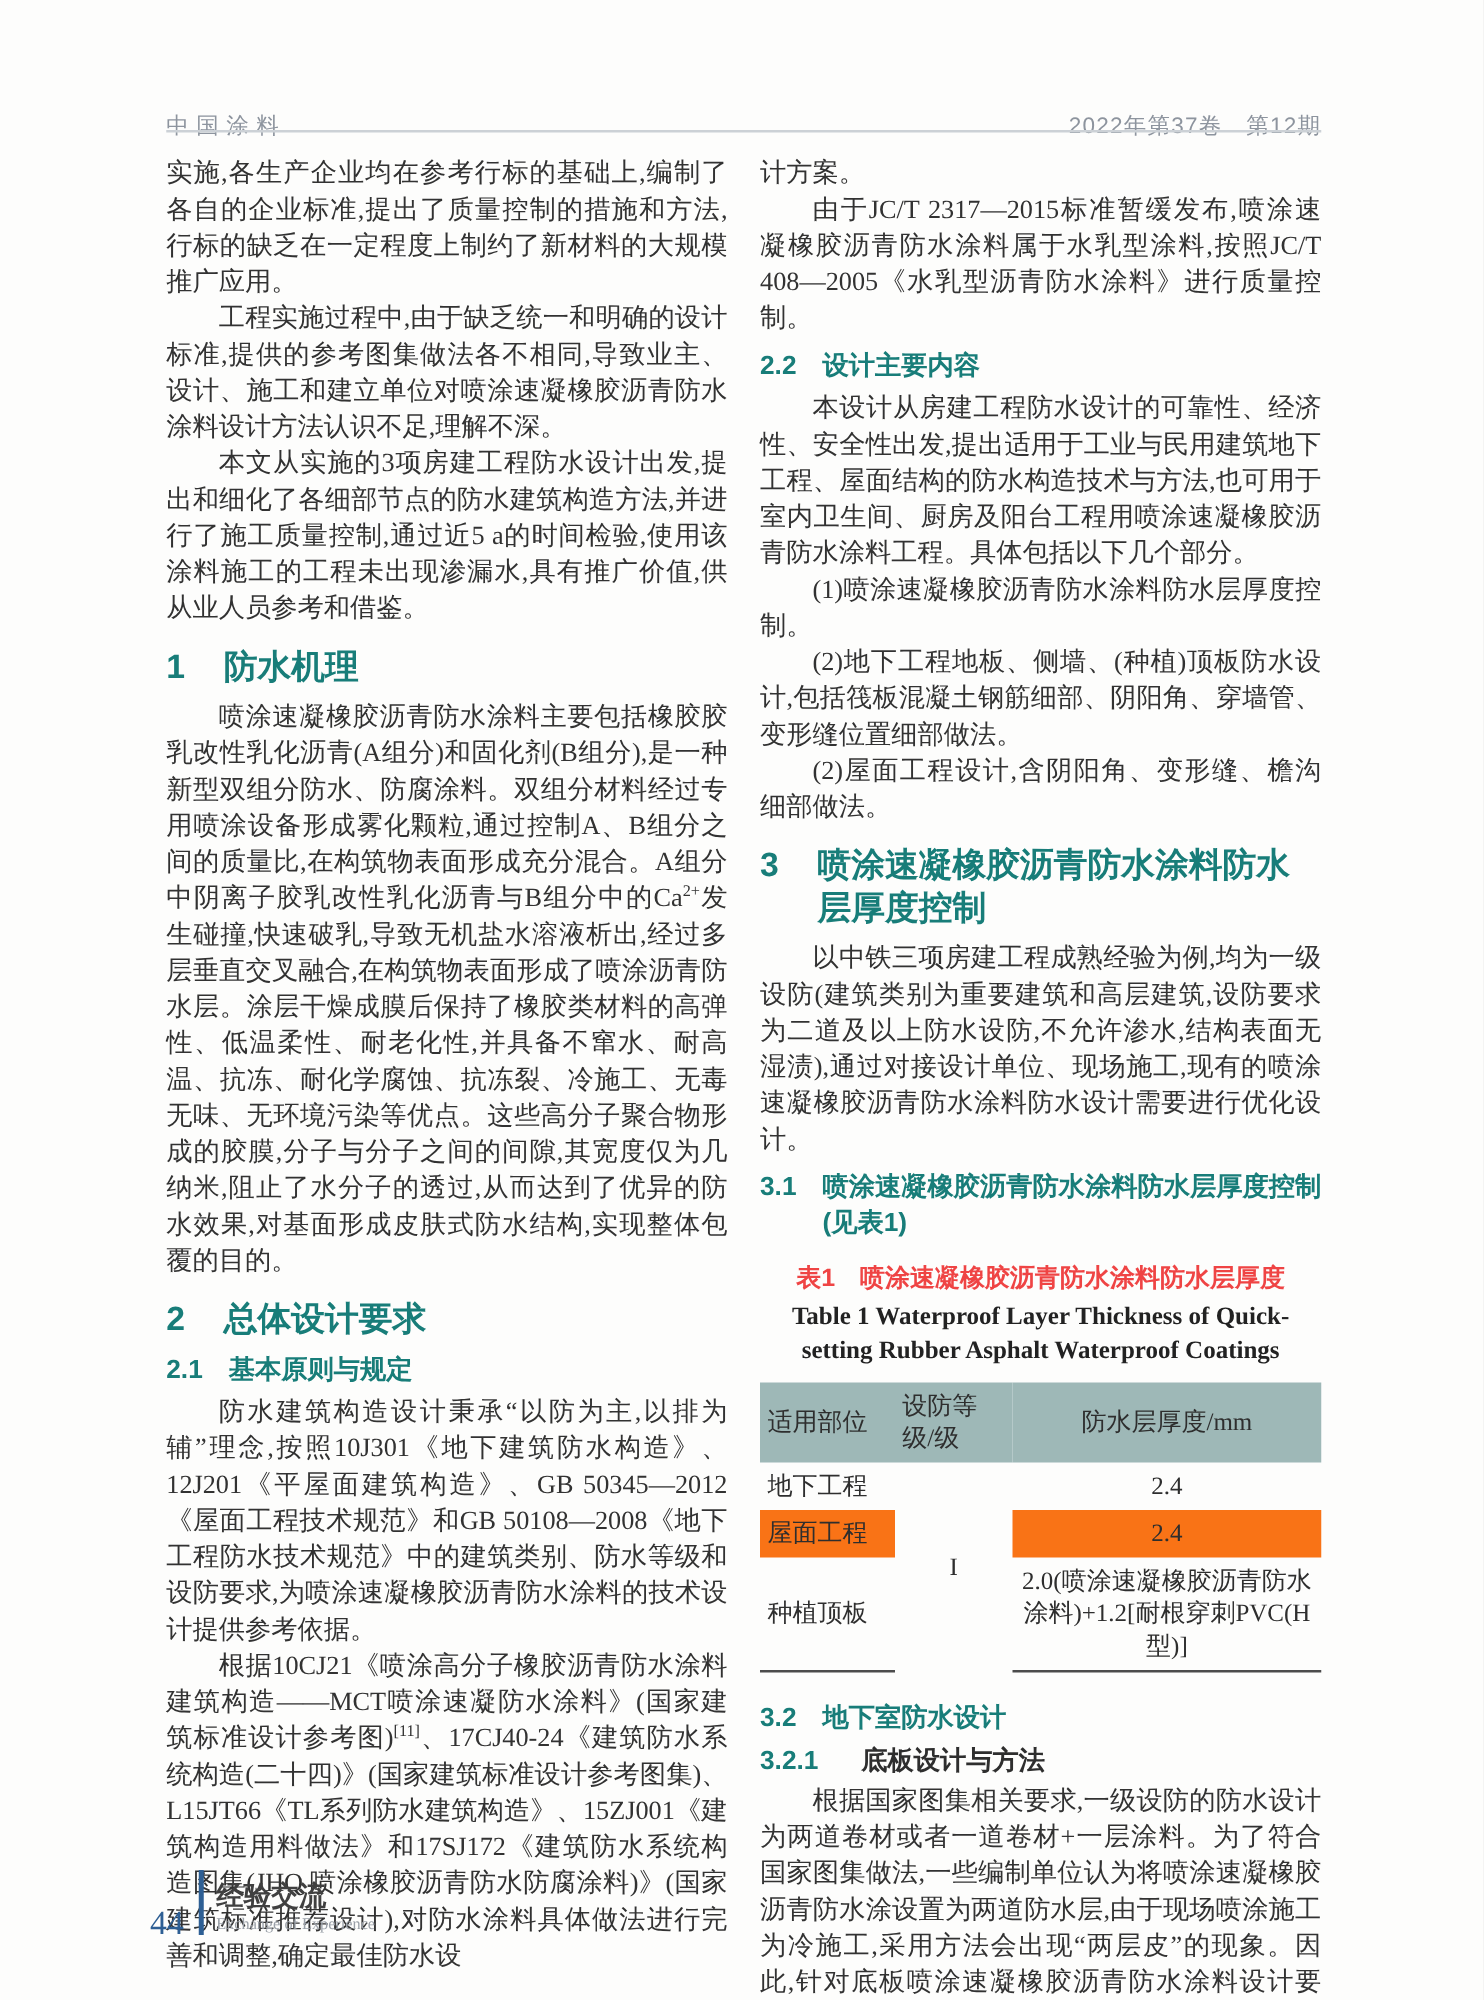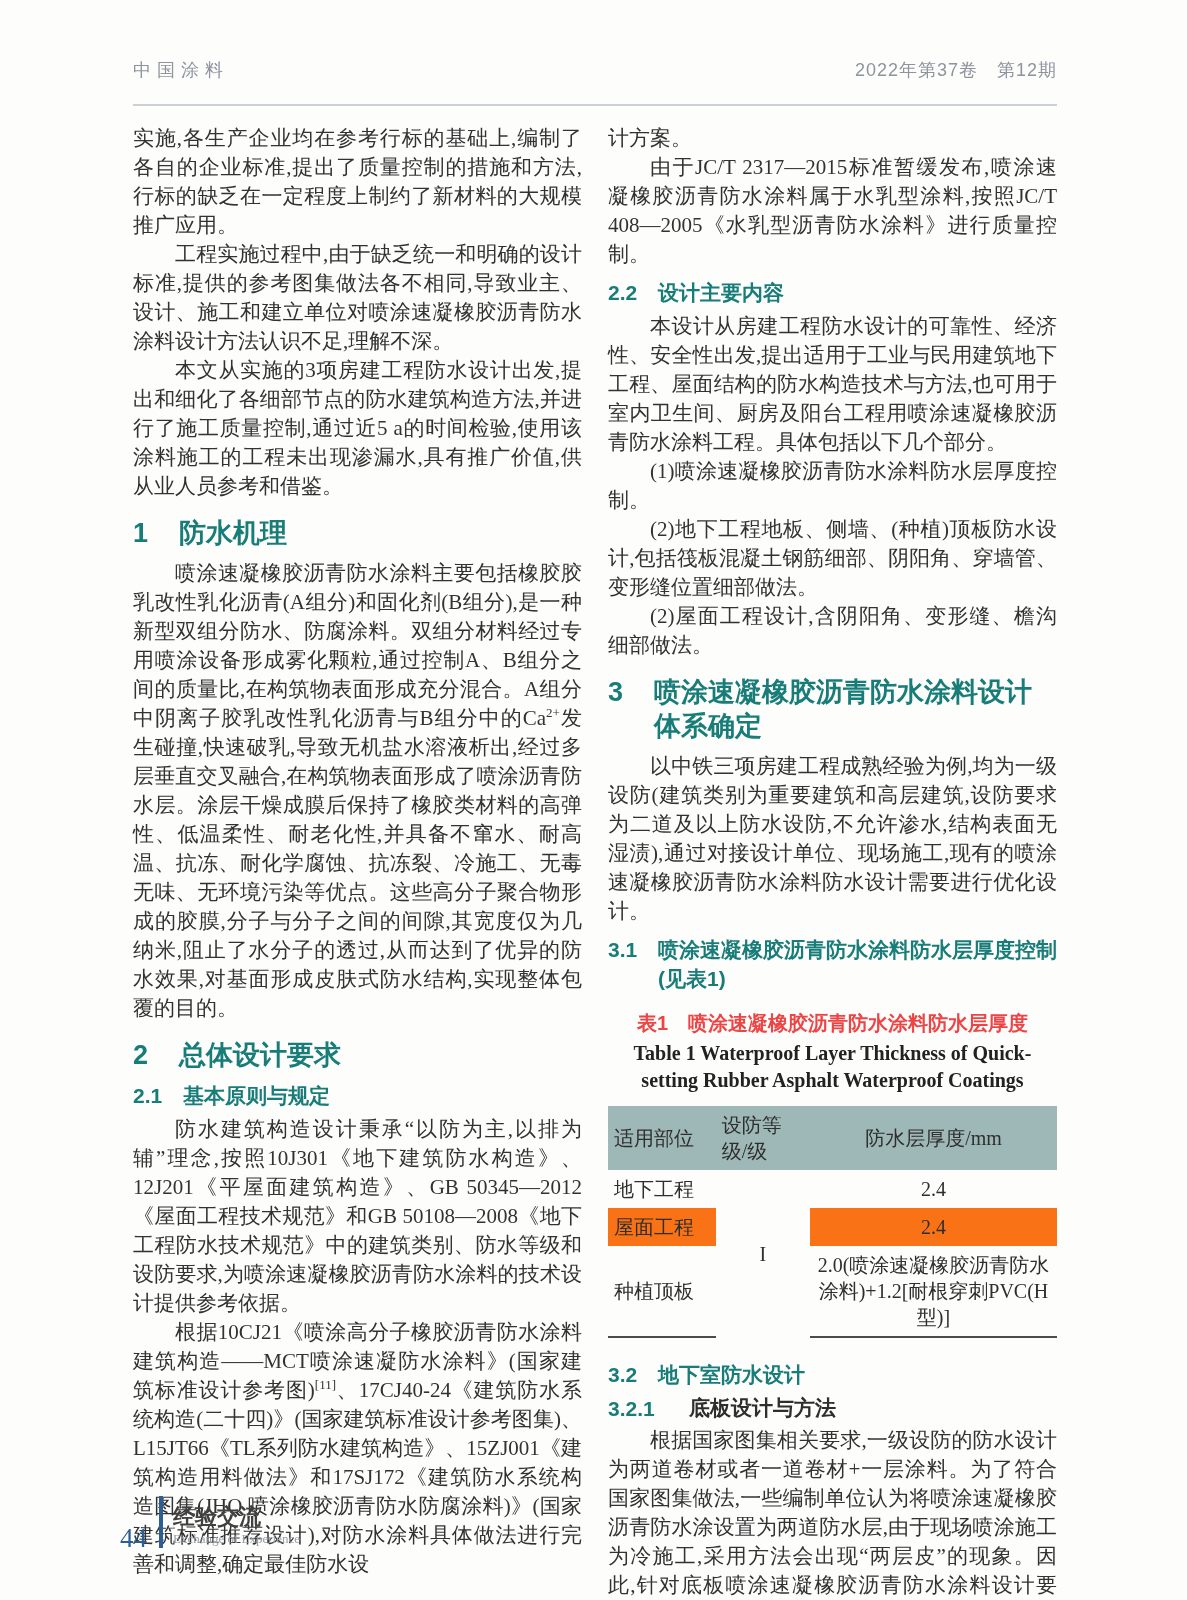--- a/index.html
+++ b/index.html
@@ -7,21 +7,21 @@
     position:relative;
     width:1187px;height:1600px;
     margin:0 auto;
     background:#fdfdfc;
     font-family:"Liberation Serif","DejaVu Serif",serif;
     color:#323232;
     overflow:hidden;
   }
   
   .page-header{
-    position:absolute;top:58px;left:133px;width:924px;
+    position:absolute;top:88px;left:133px;width:924px;
     display:flex;justify-content:space-between;align-items:flex-end;
     font-family:"Liberation Sans","DejaVu Sans",sans-serif;
     font-size:18px;color:#8d949e;
   }
   .journal-name{letter-spacing:6px;}
   .issue-info{letter-spacing:1px;}
   .header-rule{
     position:absolute;top:104px;left:133px;width:924px;
     border-bottom:2px solid #ccd1d6;
   }
@@ -157,21 +157,21 @@
         <span class="h-title">设计主要内容</span>
       </h3>
 
       <p>本设计从房建工程防水设计的可靠性、经济性、安全性出发,提出适用于工业与民用建筑地下工程、屋面结构的防水构造技术与方法,也可用于室内卫生间、厨房及阳台工程用喷涂速凝橡胶沥青防水涂料工程。具体包括以下几个部分。</p>
       <p>(1)喷涂速凝橡胶沥青防水涂料防水层厚度控制。</p>
       <p>(2)地下工程地板、侧墙、(种植)顶板防水设计,包括筏板混凝土钢筋细部、阴阳角、穿墙管、变形缝位置细部做法。</p>
       <p>(2)屋面工程设计,含阴阳角、变形缝、檐沟细部做法。</p>
 
       <h2 class="h-sec">
         <span class="h-num">3</span>
-        <span class="h-title">喷涂速凝橡胶沥青防水涂料设计体系确定</span>
+        <span class="h-title">喷涂速凝橡胶沥青防水涂料防水层厚度控制</span>
       </h2>
 
       <p>以中铁三项房建工程成熟经验为例,均为一级设防(建筑类别为重要建筑和高层建筑,设防要求为二道及以上防水设防,不允许渗水,结构表面无湿渍),通过对接设计单位、现场施工,现有的喷涂速凝橡胶沥青防水涂料防水设计需要进行优化设计。</p>
 
       <h3 class="h-sub">
         <span class="h-num">3.1</span>
         <span class="h-title">喷涂速凝橡胶沥青防水涂料防水层厚度控制(见表1)</span>
       </h3>
 
       <div class="cap-zh">表1　喷涂速凝橡胶沥青防水涂料防水层厚度</div>

